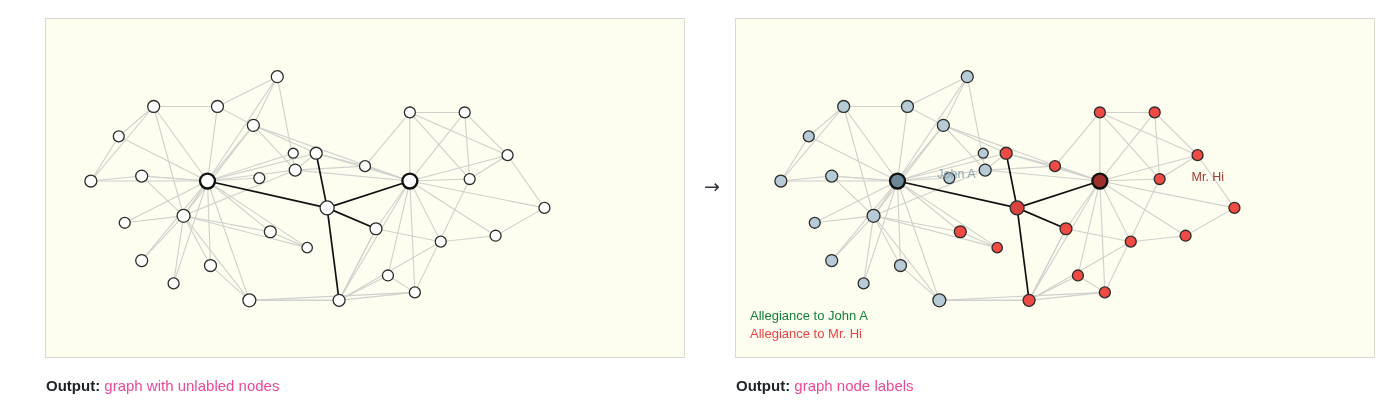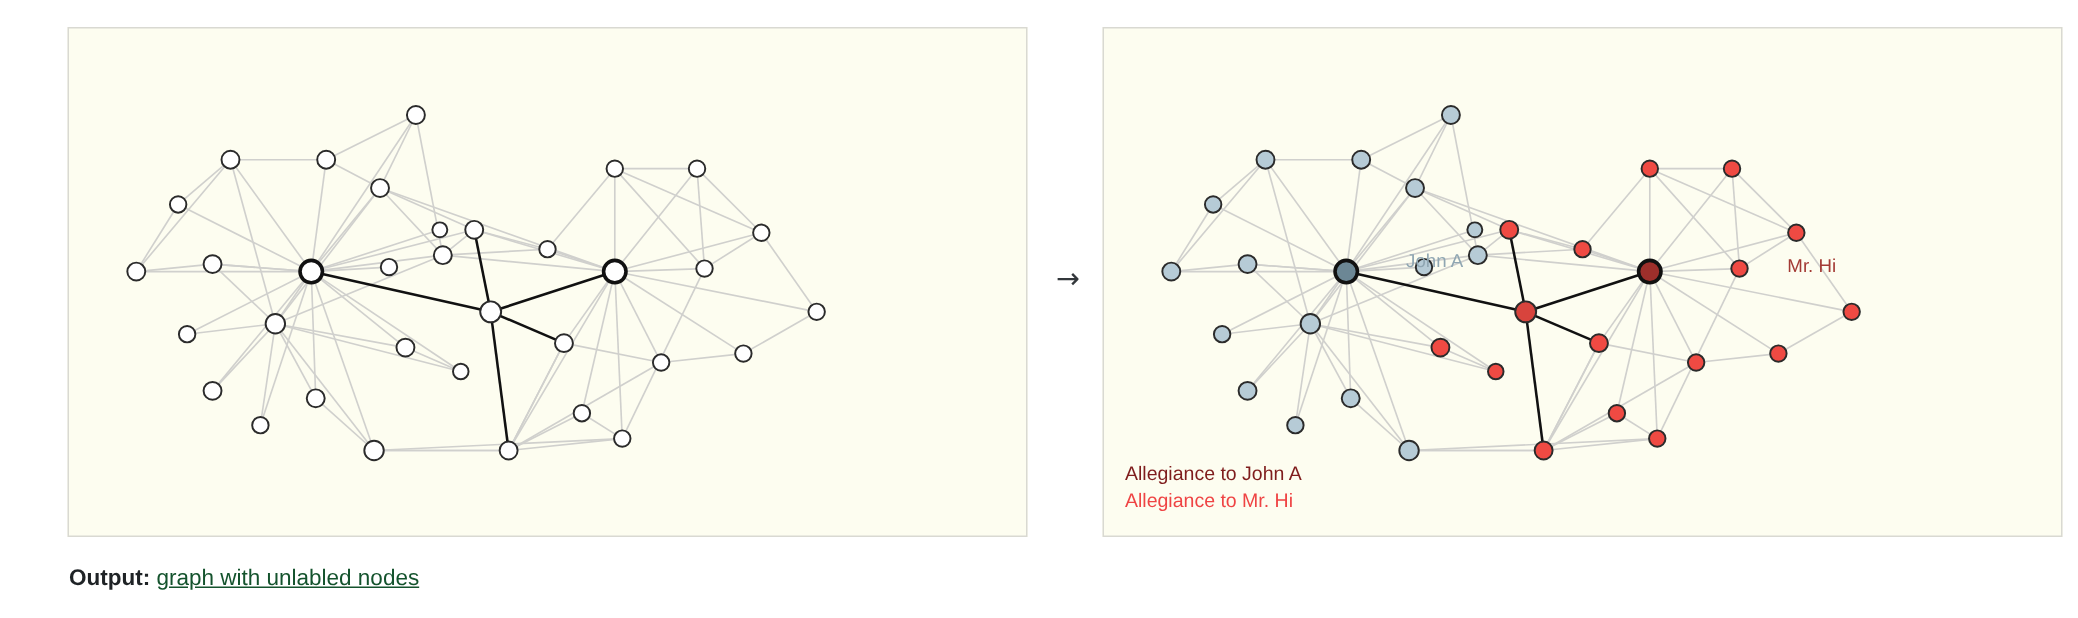--- a/index.html
+++ b/index.html
@@ -39,32 +39,32 @@
   .caption{
     position:absolute;
     top:376px;
     font-size:15px;
     line-height:20px;
     white-space:nowrap;
   }
   #caption-input{left:46px;}
   #caption-output{left:736px;}
   .caption .cap-label{font-weight:bold;color:#1f2326;}
-  .caption .cap-text{color:#14532d;text-decoration:underline;}
+  .caption .cap-text{color:#ec4899;}
 
   
   .legend{
     position:absolute;
     left:14px;bottom:14px;
     font-size:13px;
     line-height:18px;
     pointer-events:none;
   }
   .legend div{white-space:nowrap;}
-  #legend-john{color:#7f1d1d;text-align:right;}
+  #legend-john{color:#15803d;text-align:right;}
   #legend-hi{color:#ef4444;}
 
   .edge{stroke:#d0d0cd;stroke-width:1.1;fill:none;}
   .edge-hi{stroke:#111111;stroke-width:1.7;fill:none;}
   .node{stroke:#2b2b2b;stroke-width:1.3;}
   .node-hub{stroke:#111111;stroke-width:2.4;}
   .nodelabel{font-family:"Liberation Sans",sans-serif;font-size:12.5px;}
 </style>
 </head>
 <body>
@@ -346,14 +346,18 @@
       <div id="legend-john">Allegiance to John A</div>
       <div id="legend-hi">Allegiance to Mr. Hi</div>
     </div>
   </div>
 
   <div class="caption" id="caption-input">
     <span class="cap-label">Output:</span>
     <span class="cap-text">graph with unlabled nodes</span>
   </div>
 
+  <div class="caption" id="caption-output">
+    <span class="cap-label">Output:</span>
+    <span class="cap-text">graph node labels</span>
+  </div>
 
 </div>
 
 </body></html>

